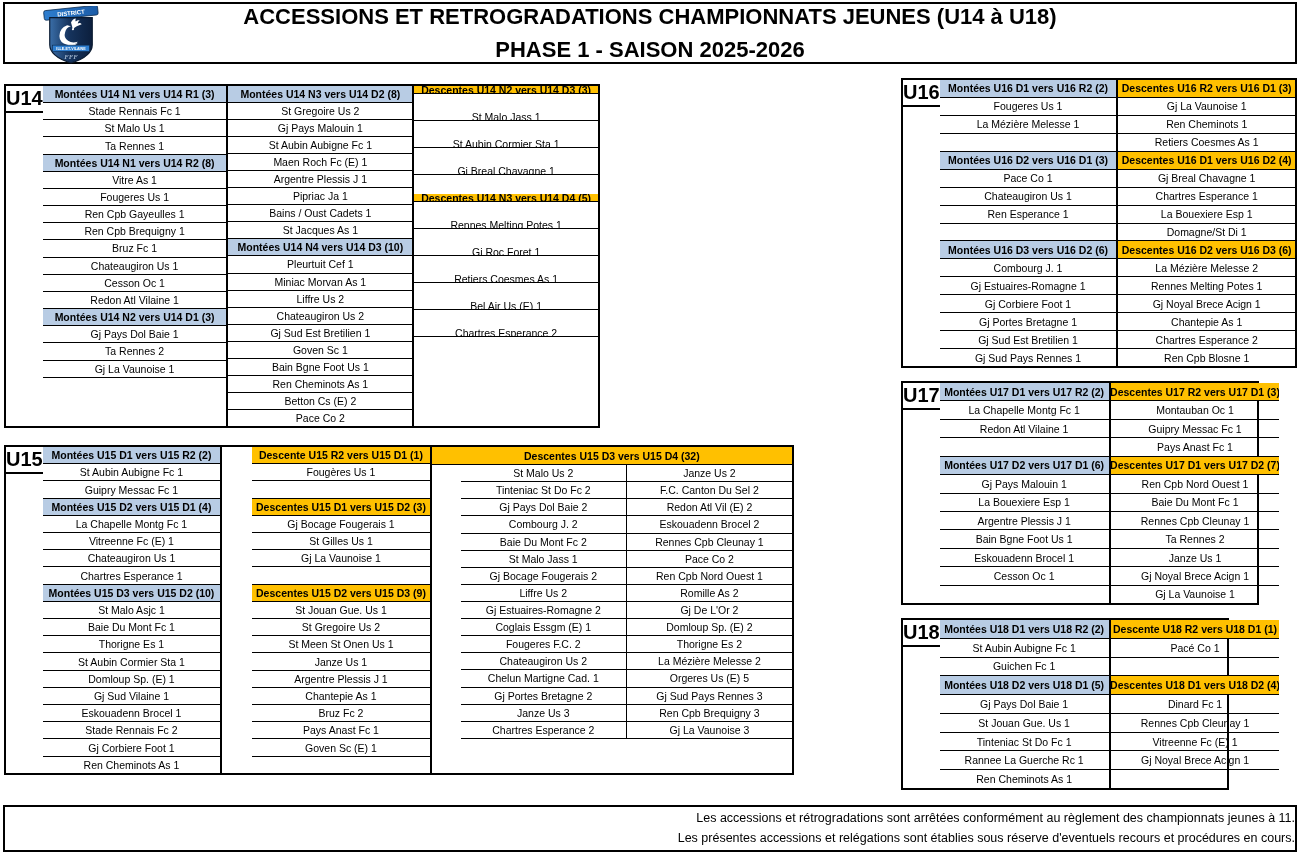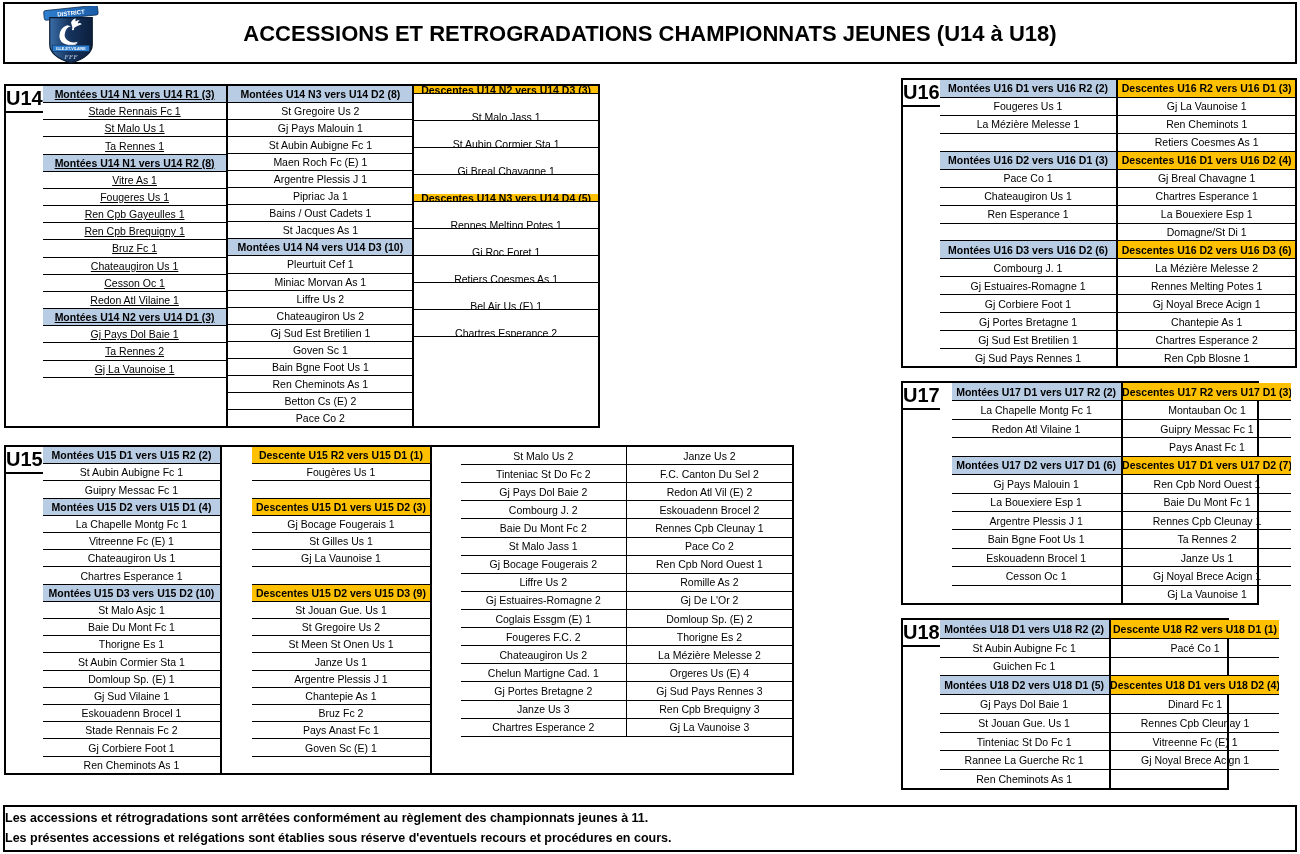--- a/index.html
+++ b/index.html
@@ -51,22 +51,22 @@
   .orange { background: #ffc000; }
   .filler { border-bottom: none; background: #fff; }
   .subwrap { display: flex; min-height: 0; }
   .sub { flex: 1; display: flex; flex-direction: column; border-right: 1.5px solid #000; min-width: 0; min-height: 0; }
   .sub:last-child { border-right: none; }
   .sub > .cell:last-child { border-bottom: 1.5px solid #000; }
   
   .note {
     position: absolute; left: 3px; top: 805px; width: 1294px; height: 47px;
     border: 2px solid #000;
-    display: flex; flex-direction: column; align-items: flex-start; justify-content: center;
-    font-weight: bold; font-size: 12.5px; line-height: 1.55;
+    display: flex; flex-direction: column; align-items: flex-end; justify-content: center;
+    font-weight: normal; font-size: 12.5px; line-height: 1.55;
     background: #fff;
   }
 </style>
 </head>
 <body>
 
 <header class="banner">
   <div class="logo">
     <svg viewBox="0 0 100 60" width="100" height="58">
       <defs>
@@ -96,27 +96,28 @@
       </g>
 
       <rect x="31" y="40.5" width="38" height="6.5" fill="#2e7ecf" stroke="#0c2a4d" stroke-width="0.6"></rect>
       <text x="50" y="45.4" text-anchor="middle" font-size="3.8" font-weight="bold" fill="#ffffff" font-family="Liberation Sans, sans-serif">ILLE-ET-VILAINE</text>
 
       <text x="50" y="55" text-anchor="middle" font-size="7" font-weight="bold" font-style="italic" fill="#9fb4cc" font-family="Liberation Serif, serif">FFF</text>
     </svg>
   </div>
   <div class="titles">
     <div>ACCESSIONS ET RETROGRADATIONS CHAMPIONNATS JEUNES (U14 à U18)</div>
+    <div>PHASE 1  - SAISON 2025-2026</div>
   </div>
 </header>
 
 <section class="tbl" style="left:4px;   top:84px;  width:596px; height:344px;">
     <div class="tbl-title">U14</div>
     <div class="tbl-cols">
-      <div class="tbl-col" style="flex: 1 1 0px; text-decoration: underline;">
+      <div class="tbl-col" style="flex: 1 1 0px;">
         <div class="cell hdr blue">Montées U14 N1 vers U14 R1 (3)</div>
         <div class="cell">Stade Rennais Fc 1</div>
         <div class="cell">St Malo Us 1</div>
         <div class="cell">Ta Rennes 1</div>
         <div class="cell hdr blue">Montées U14 N1 vers U14 R2 (8)</div>
         <div class="cell">Vitre As 1</div>
         <div class="cell">Fougeres Us 1</div>
         <div class="cell">Ren Cpb Gayeulles 1</div>
         <div class="cell">Ren Cpb Brequigny 1</div>
         <div class="cell">Bruz Fc 1</div>
@@ -205,20 +206,21 @@
         <div class="cell">St Meen St Onen Us 1</div>
         <div class="cell">Janze Us 1</div>
         <div class="cell">Argentre Plessis J 1</div>
         <div class="cell">Chantepie As 1</div>
         <div class="cell">Bruz Fc 2</div>
         <div class="cell">Pays Anast Fc 1</div>
         <div class="cell">Goven Sc (E) 1</div>
         <div class="cell"></div>
       </div>
       <div class="tbl-col" style="flex: 2.03 2.03 0px;">
+        <div class="cell hdr orange">Descentes U15 D3 vers U15 D4 (32)</div>
         <div class="subwrap" style="flex: 16 16 0px; padding-left: 29px;">
           <div class="sub">
             <div class="cell">St Malo Us 2</div>
             <div class="cell">Tinteniac St Do Fc 2</div>
             <div class="cell">Gj Pays Dol Baie 2</div>
             <div class="cell">Combourg J. 2</div>
             <div class="cell">Baie Du Mont Fc 2</div>
             <div class="cell">St Malo Jass 1</div>
             <div class="cell">Gj Bocage Fougerais 2</div>
             <div class="cell">Liffre Us 2</div>
@@ -237,21 +239,21 @@
             <div class="cell">Redon Atl Vil (E) 2</div>
             <div class="cell">Eskouadenn Brocel 2</div>
             <div class="cell">Rennes Cpb Cleunay 1</div>
             <div class="cell">Pace Co 2</div>
             <div class="cell">Ren Cpb Nord Ouest 1</div>
             <div class="cell">Romille As 2</div>
             <div class="cell">Gj De L'Or 2</div>
             <div class="cell">Domloup Sp. (E) 2</div>
             <div class="cell">Thorigne Es 2</div>
             <div class="cell">La Mézière Melesse 2</div>
-            <div class="cell">Orgeres Us (E) 4</div>
+            <div class="cell">Orgeres Us (E) 5</div>
             <div class="cell">Gj Sud Pays Rennes 3</div>
             <div class="cell">Ren Cpb Brequigny 3</div>
             <div class="cell">Gj La Vaunoise 3</div>
           </div>
         </div>
         <div class="cell filler" style="flex: 2 2 0px;"></div>
       </div>
     </div>
   </section>
 <section class="tbl" style="left:901px; top:78px;  width:396px; height:290px;">
@@ -291,21 +293,21 @@
         <div class="cell">Gj Noyal Brece Acign 1</div>
         <div class="cell">Chantepie As 1</div>
         <div class="cell">Chartres Esperance 2</div>
         <div class="cell">Ren Cpb Blosne 1</div>
       </div>
     </div>
   </section>
 <section class="tbl" style="left:901px; top:381px; width:358px; height:224px;">
     <div class="tbl-title">U17</div>
     <div class="tbl-cols">
-      <div class="tbl-col" style="flex: 1 1 0px; margin-left: 12px;">
+      <div class="tbl-col" style="flex: 1 1 0px;">
         <div class="cell hdr blue">Montées U17 D1 vers U17 R2 (2)</div>
         <div class="cell">La Chapelle Montg Fc 1</div>
         <div class="cell">Redon Atl Vilaine 1</div>
         <div class="cell"></div>
         <div class="cell hdr blue">Montées U17 D2 vers U17 D1 (6)</div>
         <div class="cell">Gj Pays Malouin 1</div>
         <div class="cell">La Bouexiere Esp 1</div>
         <div class="cell">Argentre Plessis J 1</div>
         <div class="cell">Bain Bgne Foot Us 1</div>
         <div class="cell">Eskouadenn Brocel 1</div>

